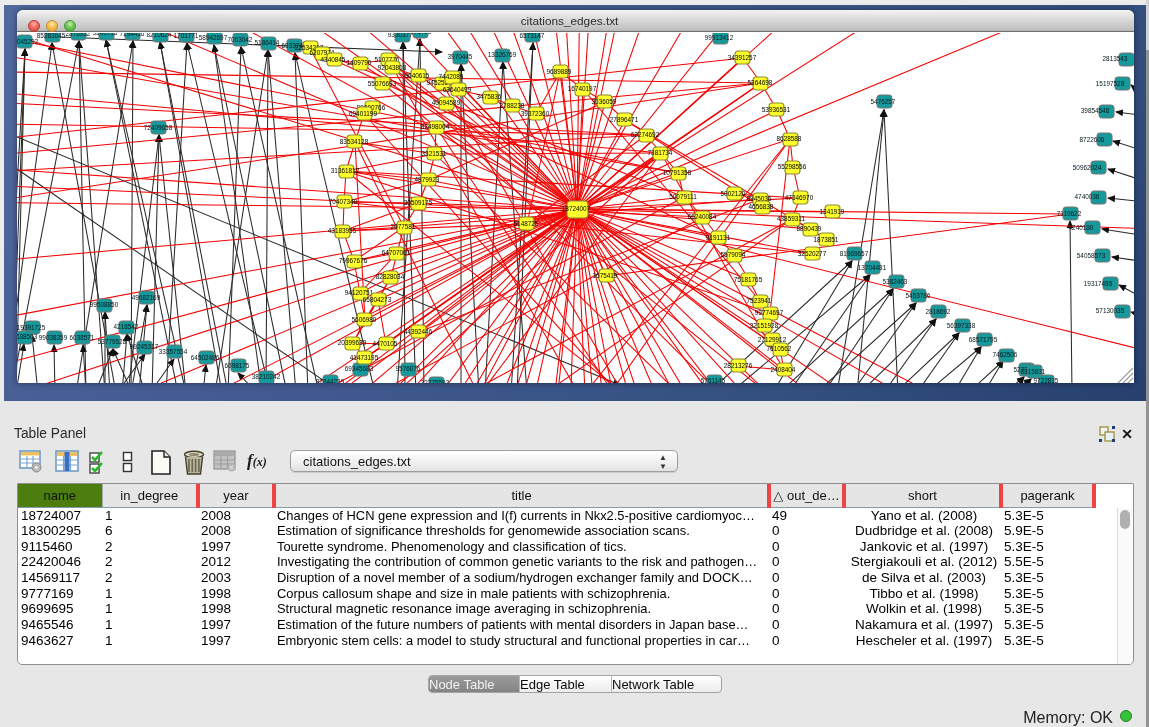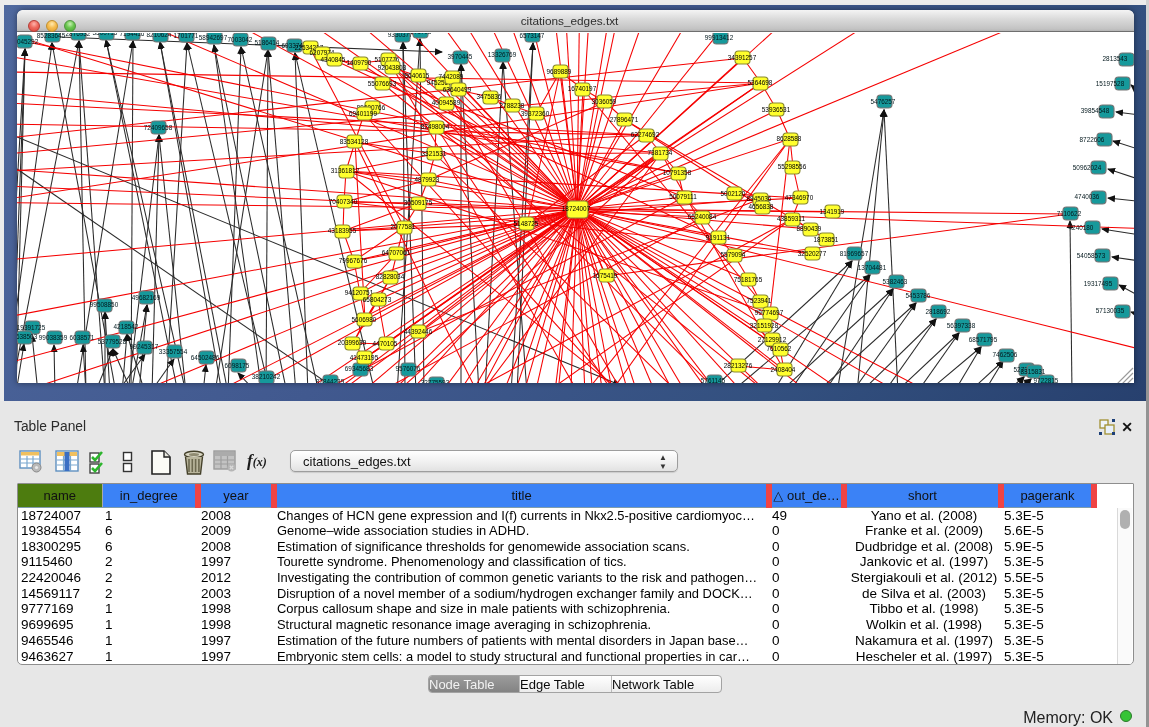--- a/index.html
+++ b/index.html
@@ -14,37 +14,37 @@
 .tl.r { left:10.5px; background:radial-gradient(circle at 50% 30%,#ffb3ab 0%,#ee6a5e 45%,#d8413a 100%); border:0.5px solid #b43c36;}
 .tl.o { left:29px; background:radial-gradient(circle at 50% 30%,#ffe9b0 0%,#f6bd50 45%,#df9b2d 100%); border:0.5px solid #c08e2e;}
 .tl.g { left:47px; background:radial-gradient(circle at 50% 30%,#c8f0b4 0%,#6ac74f 45%,#47a233 100%); border:0.5px solid #4f9440;}
 .graphwrap { position:absolute; left:0; top:23px; width:1117px; height:350px; background:#fff; overflow:hidden; }
 svg.graph { display:block; }
 
 .rightstrip { position:absolute; right:0; top:0; width:3px; height:727px; background:#d2d2d2; }
 .rightstrip2 { position:absolute; right:0; top:50px; width:3px; height:677px; background:#939393; }
 
 .panel { position:absolute; left:0; top:401px; width:1146px; height:326px; background:#e7e7e7; }
-.panelhead { position:absolute; left:0; top:8px; width:100%; height:34px; }
+.panelhead { position:absolute; left:0; top:15px; width:100%; height:34px; }
 .panelhead .lbl { position:absolute; left:14px; top:10px; font-size:13.8px; color:#2b2b2b; }
 .ph-ic { position:absolute; top:10px; }
 .closex { position:absolute; right:13px; top:10px; font-size:14px; font-weight:bold; color:#111; }
 
 .toolbar { position:absolute; left:0; top:40px; width:100%; height:42px; }
 .tbi { position:absolute; top:9px; }
 .dd { position:absolute; left:290px; top:9px; width:388px; height:22px; border:1px solid #9d9d9d; border-radius:5px;
   background:linear-gradient(#ffffff,#efefef 60%,#e2e2e2); box-shadow:0 1px 1px rgba(0,0,0,.12); }
 .dd .txt { position:absolute; left:12px; top:3px; font-size:13px; color:#111; }
 .dd .arr { position:absolute; right:10px; top:2px; font-size:8px; color:#333; line-height:9px; letter-spacing:0;}
 
 .tblwrap { position:absolute; left:17px; top:82px; width:1117px; height:182px; background:#fff;
   border:1px solid #8e8e8e; border-radius:1px 1px 5px 5px; overflow:hidden; }
 table.t { border-collapse:collapse; table-layout:fixed; width:1076px; font-size:13.5px; }
-table.t th { height:23px; background:#3b82f6; font-weight:normal; font-size:13px; color:#111;
-  border-right:6px solid #ef4444; border-bottom:1px solid #7f9dac; text-align:center; padding:0; overflow:hidden; white-space:nowrap;}
+table.t th { height:23px; background:#e5e5e5; font-weight:normal; font-size:13px; color:#111;
+  border-right:4px solid #ef4444; border-bottom:1px solid #7f9dac; text-align:center; padding:0; overflow:hidden; white-space:nowrap;}
 table.t th.first { background:#4d7c0f; border-right:1px solid #a9a9a9; }
 table.t td { height:15.7px; padding:0 0 0 3px; color:#000; white-space:nowrap; overflow:hidden; }
 td.c1{ padding-left:6px; }
 .w1{width:84px}.w2{width:96px}.w3{width:76px}.w4{width:495px}.w5{width:75px}.w6{width:157px}.w7{width:93px}
 td.c2,td.c3,td.c4,td.c5,td.c7{ padding-left:5px; }
 td.c4{ padding-left:5px; font-size:12.9px; }
 td.c6{ padding-left:0; text-align:center; padding-left:2px;}
 .vsb { position:absolute; right:1px; top:24px; width:15px; height:157px; background:#fafafa; border-left:1px solid #d9d9d9; }
 .vsb .thumb { position:absolute; left:2px; top:2px; width:10px; height:19px; border-radius:5px; background:#b0b0b0; }
 
@@ -750,29 +750,20 @@
         <tr>
               <td class="c1">18724007</td>
               <td class="c2">1</td>
               <td class="c3">2008</td>
               <td class="c4">Changes of HCN gene expression and I(f) currents in Nkx2.5-positive cardiomyoc…</td>
               <td class="c5">49</td>
               <td class="c6">Yano et al. (2008)</td>
               <td class="c7">5.3E-5</td>
             </tr>
             <tr>
-              <td class="c1">19384554</td>
-              <td class="c2">6</td>
-              <td class="c3">2009</td>
-              <td class="c4">Genome–wide association studies in ADHD.</td>
-              <td class="c5">0</td>
-              <td class="c6">Franke et al. (2009)</td>
-              <td class="c7">5.6E-5</td>
-            </tr>
-            <tr>
               <td class="c1">18300295</td>
               <td class="c2">6</td>
               <td class="c3">2008</td>
               <td class="c4">Estimation of significance thresholds for genomewide association scans.</td>
               <td class="c5">0</td>
               <td class="c6">Dudbridge et al. (2008)</td>
               <td class="c7">5.9E-5</td>
             </tr>
             <tr>
               <td class="c1">9115460</td>

